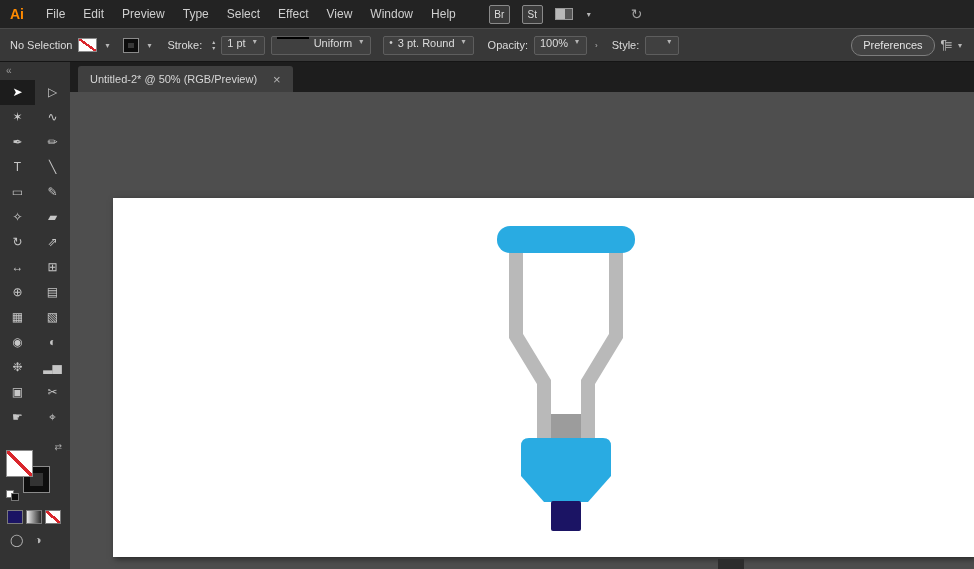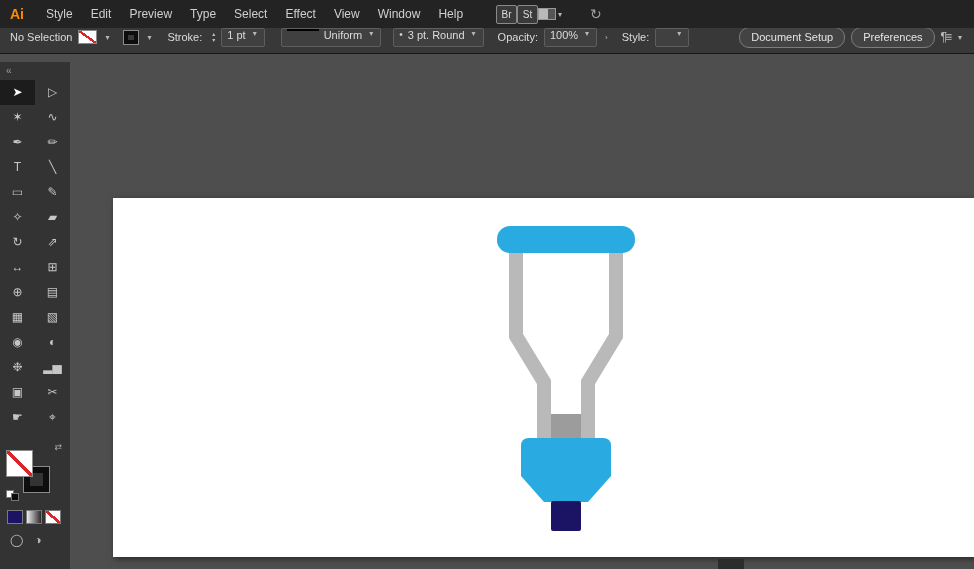--- a/index.html
+++ b/index.html
@@ -5,30 +5,30 @@
   *{box-sizing:border-box;margin:0;padding:0}
   html,body{width:974px;height:569px;overflow:hidden}
   body{font-family:"Liberation Sans",sans-serif;background:#4e4e4e}
   #app{position:relative;width:974px;height:569px}
 
   
   #menubar{position:absolute;left:0;top:0;width:100%;height:28px;background:#232323;
     display:flex;align-items:center;color:#cfcfcf;font-size:12px;z-index:6}
   .logo{color:#ff8a00;font-weight:bold;font-size:14px;padding:0 13px 0 10px}
   .menu-item{padding:0 9px;cursor:default}
-  .mb-right{display:flex;align-items:center;margin-left:24px;}
+  .mb-right{display:flex;align-items:center;margin-left:24px;gap:12px}
   .sq-btn{width:21px;height:19px;border:1px solid #8a8a8a;background:#3a3a3a;color:#ddd;
     font-size:10px;text-align:center;line-height:17px;border-radius:2px}
   .ws-icon{width:18px;height:12px;border:1px solid #999;
     background:linear-gradient(90deg,#b9b9b9 0 55%,#555 55%)}
   .chev{font-size:8px;color:#b5b5b5;padding:0 2px}
   .sync{color:#9f9f9f;font-size:14px;margin-left:26px}
 
   
-  #controlbar{position:absolute;left:0;top:20px;width:100%;height:34px;background:#383838;
+  #controlbar{position:absolute;left:0;top:28px;width:100%;height:34px;background:#383838;
     border-top:1px solid #4a4a4a;border-bottom:1px solid #151515;display:flex;align-items:center;
     font-size:11px;color:#dcdcdc;gap:6px;padding:0 10px;z-index:5}
   .cb-none{width:19px;height:14px;border:1px solid #8b8b8b;
     background:linear-gradient(to top right,#fff 44%,var(--none-red) 44%,var(--none-red) 56%,#fff 56%)}
   .cb-stroke{width:16px;height:15px;border:1px solid #8b8b8b;background:#383838;
     box-shadow:inset 0 0 0 4px #0d0d0d;margin-left:6px}
   .underlined{}
   .stepper{display:flex;flex-direction:column;font-size:6px;line-height:6px;color:#c0c0c0;margin-left:4px}
   .vbox{background:#404040;border:1px solid #5e5e5e;height:19px;display:flex;
     padding:0 5px;border-radius:2px;gap:5px}
@@ -71,21 +71,21 @@
   #artboard svg{position:absolute;left:0;top:0;width:100%;height:100%}
   .hscroll-frag{position:absolute;left:648px;top:467px;width:26px;height:10px;background:#2c2c2c}
 </style>
 </head>
 <body>
 
 <div id="app">
 
   <div id="menubar">
     <span class="logo">Ai</span>
-    <span class="menu-item">Style</span>
+    <span class="menu-item">File</span>
     <span class="menu-item">Edit</span>
     <span class="menu-item">Preview</span>
     <span class="menu-item">Type</span>
     <span class="menu-item">Select</span>
     <span class="menu-item">Effect</span>
     <span class="menu-item">View</span>
     <span class="menu-item">Window</span>
     <span class="menu-item">Help</span>
     <div class="mb-right">
       <span class="sq-btn">Br</span>
@@ -106,21 +106,21 @@
     <span class="underlined" style="margin-left:8px">Stroke:</span>
     <span class="stepper">
       <span>▴</span>
       <span>▾</span>
     </span>
     <span class="vbox">
       <span>1 pt</span>
       <span class="chev">▾</span>
     </span>
 
-    <span class="vbox" style="margin-left:10px">
+    <span class="vbox" style="margin-left:0">
       <span class="wline"></span>
       <span>Uniform</span>
       <span class="chev">▾</span>
     </span>
 
     <span class="vbox" style="margin-left:6px">
       <span class="dot">•</span>
       <span>3 pt. Round</span>
       <span class="chev">▾</span>
     </span>
@@ -131,21 +131,20 @@
       <span class="chev">▾</span>
     </span>
     <span class="chev">›</span>
 
     <span class="underlined" style="margin-left:6px">Style:</span>
     <span class="vbox" style="width:34px">
       <span class="chev" style="margin-left:auto">▾</span>
     </span>
 
     <span class="grow"></span>
-    <button class="btn">Document Setup</button>
     <button class="btn">Preferences</button>
     <span class="cp-icon">¶≡</span>
     <span class="chev">▾</span>
   </div>
 
   <div id="toolpanel">
     <div class="panel-head">«</div>
     <div class="tool-grid">
       <span class="tool active">➤</span>
       <span class="tool">▷</span>
@@ -190,20 +189,26 @@
       <span class="cgn gradient"></span>
       <span class="cgn none"></span>
     </div>
 
     <div class="mode-row">
       <span>◯</span>
       <span>◑</span>
     </div>
   </div>
 
+  <div id="tabstrip">
+    <div class="tab">
+      <span>Untitled-2* @ 50% (RGB/Preview)</span>
+      <span class="tab-close">×</span>
+    </div>
+  </div>
 
   <div id="canvas">
     <div id="artboard">
       <svg viewBox="0 0 861 359" aria-hidden="true">
         <rect x="431" y="216" width="44" height="38" fill="#9c9c9c"></rect>
         <path d="M403 46 L403 138 L431 184 L431 250" fill="none" stroke-width="14" stroke="#b9b9b9"></path>
         <path d="M503 46 L503 138 L475 184 L475 250" fill="none" stroke-width="14" stroke="#b9b9b9"></path>
         <rect x="384" y="28" width="138" height="27" rx="13" fill="#29abe2"></rect>
         <path d="M416 240 L490 240 Q498 240 498 248 L498 278 L475 304 L431 304 L408 278 L408 248 Q408 240 416 240 Z" fill="#29abe2"></path>
         <rect x="438" y="303" width="30" height="30" rx="2" fill="#1b1464"></rect>

